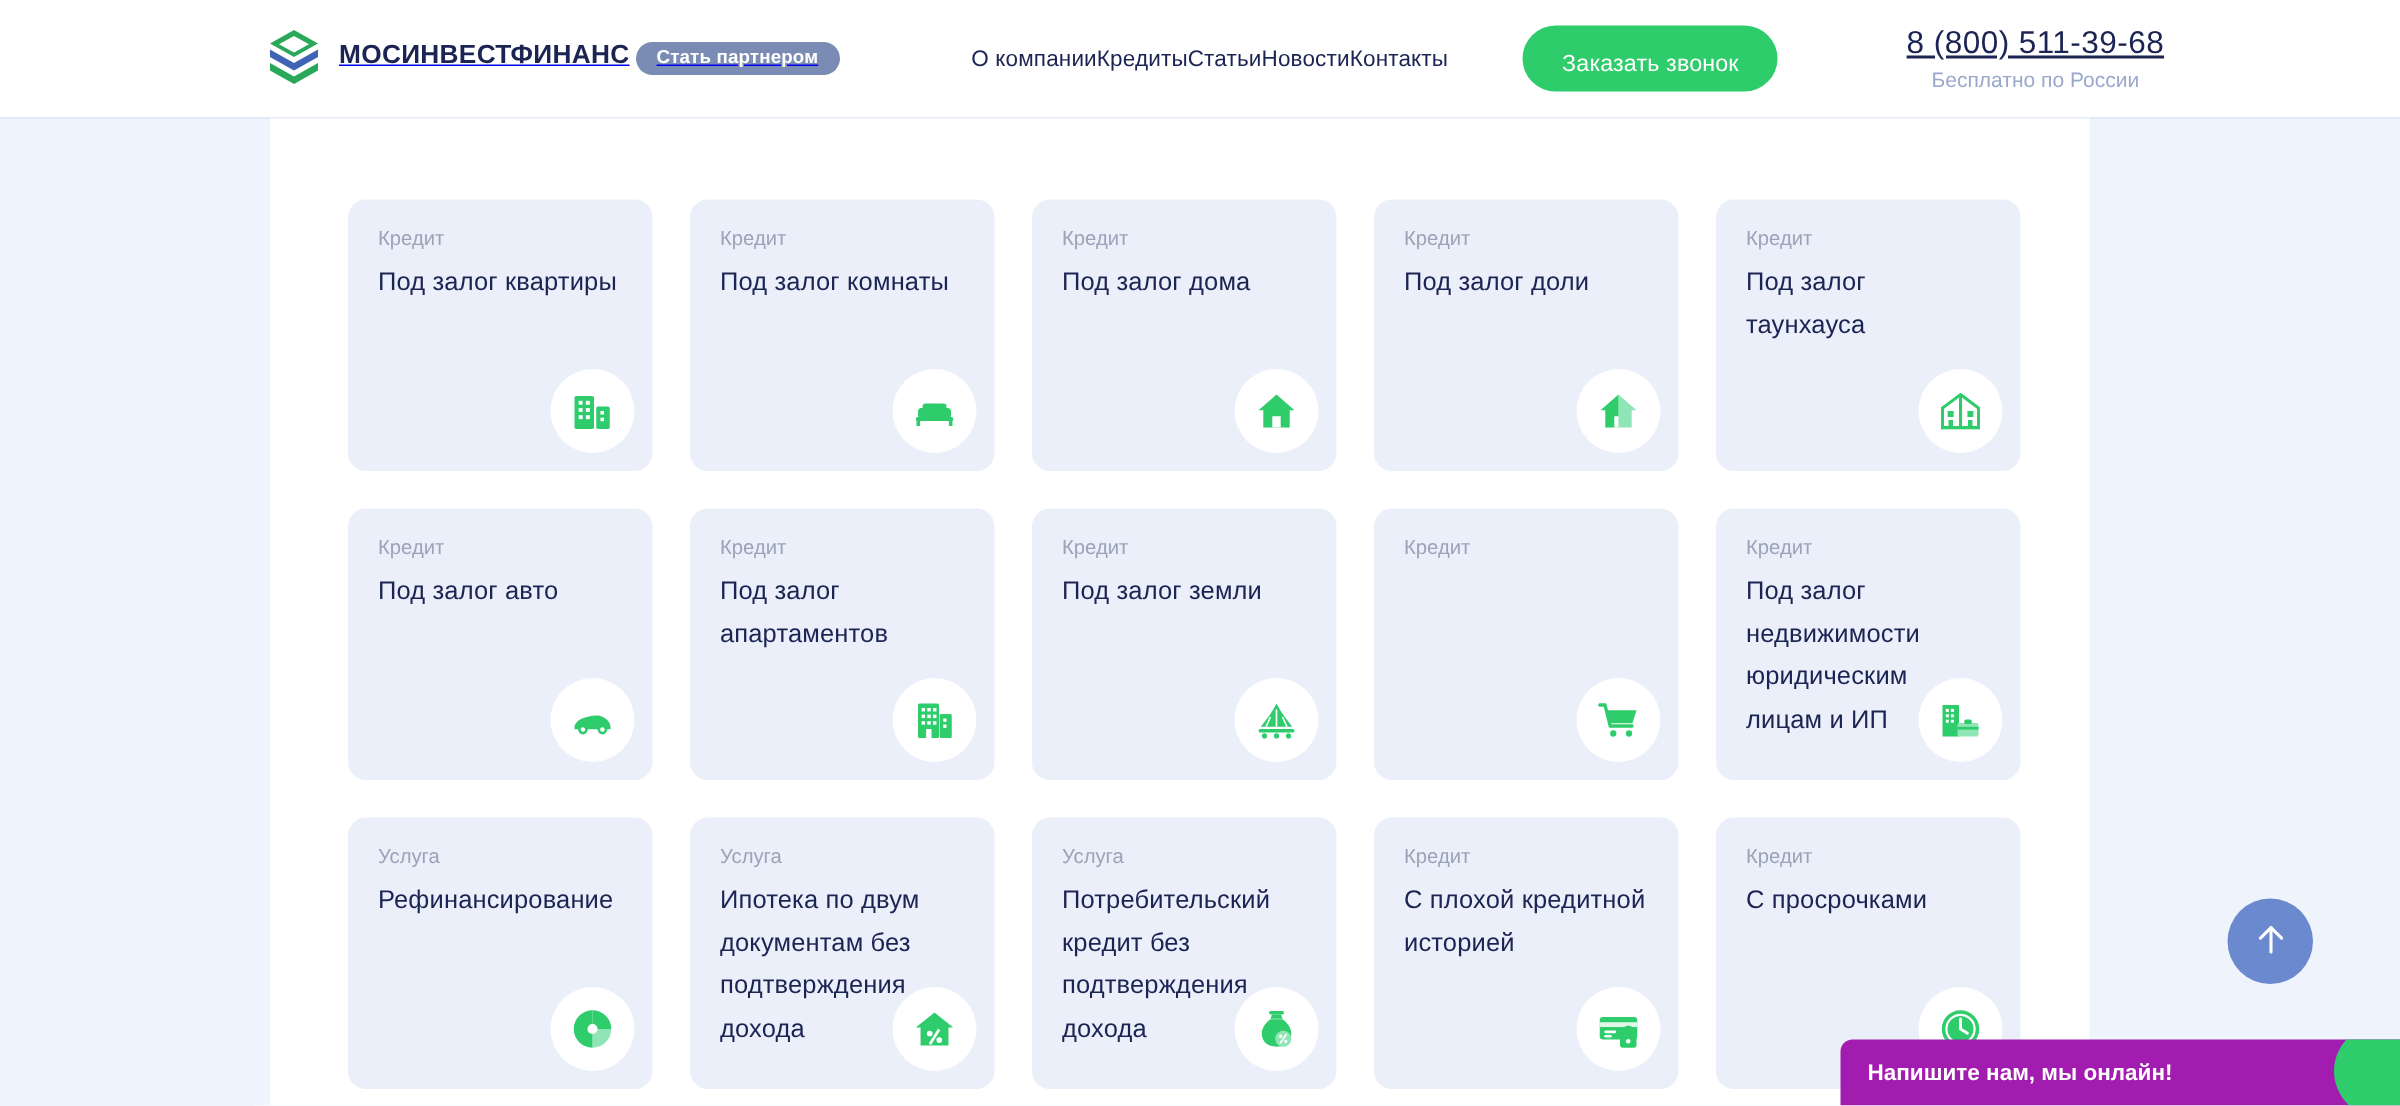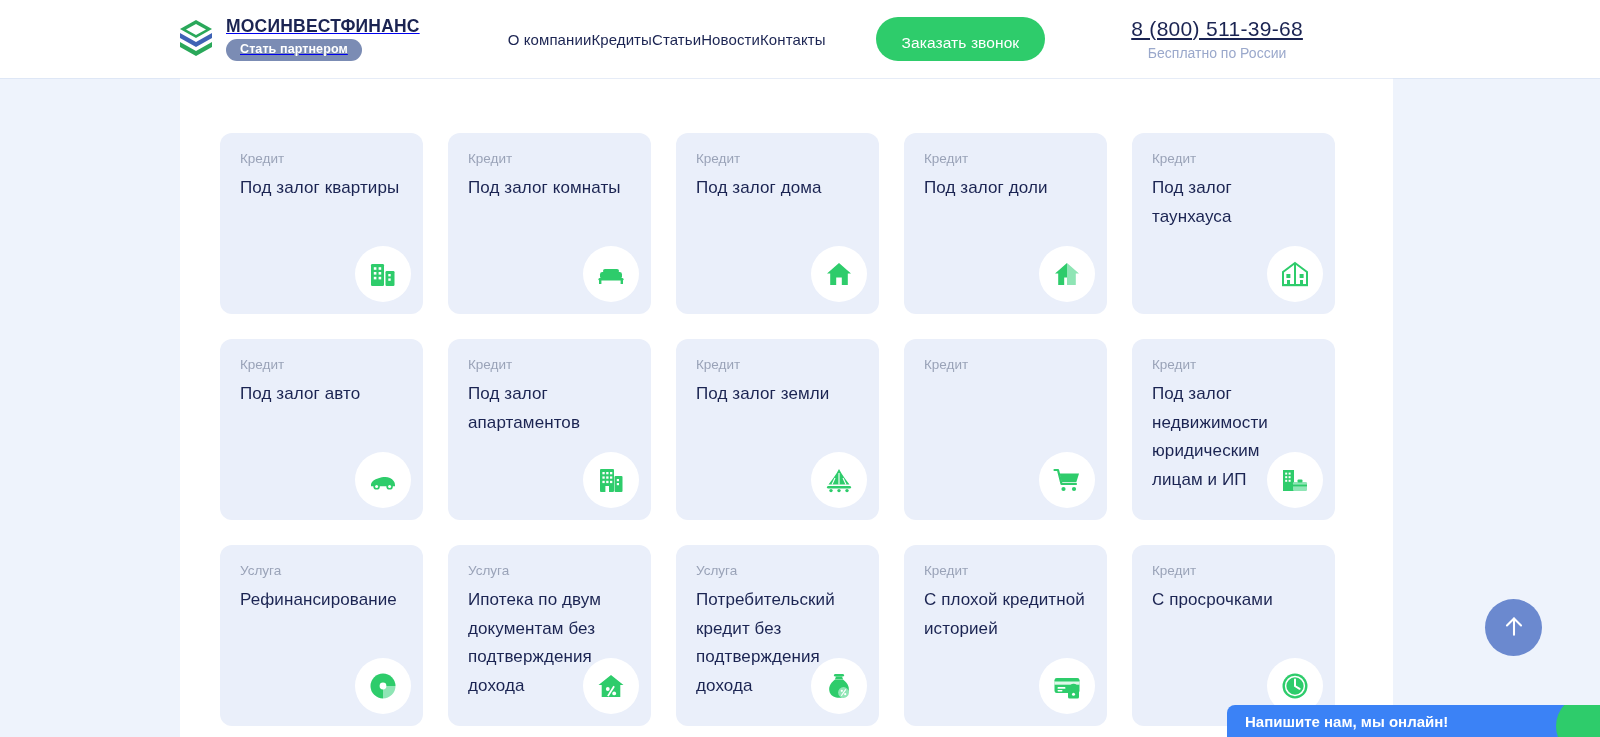--- a/index.html
+++ b/index.html
@@ -55,21 +55,21 @@
 
   .brand {
     display: flex;
     align-items: center;
     gap: 12px;
     margin-left: 178px;
   }
 
   .brand-mark { width: 36px; height: 42px; flex: none; display:block; }
 
-  .brand-text { display: flex; flex-direction: column; gap: 4px; }
+  .brand-text { display: flex; gap: 4px; }
 
   .brand-name {
     font-size: 17.5px;
     font-weight: 700;
     color: #1b2452;
     letter-spacing: .2px;
     line-height: 1;
   }
 
   .partner-badge {
@@ -131,21 +131,21 @@
   .phone-caption {
     font-size: 14px;
     color: #9aa8cb;
     margin-top: 3px;
     white-space: nowrap;
   }
 
   
   .card-grid {
     position: absolute;
-    left: 40px;
+    left: 52px;
     top: 133px;
     width: 1110px;
     display: grid;
     grid-template-columns: repeat(5, 203px);
     column-gap: 23px;
     row-gap: 28px;
     gap: 25px;
   }
 
   .product-card {
@@ -203,22 +203,22 @@
     z-index: 50;
   }
   .scroll-top svg { width: 26px; height: 26px; }
 
   
   .chat-widget {
     position: absolute;
     right: 0;
     bottom: 0;
     width: 373px;
-    height: 32px;
-    background: #3b82f6;
+    height: 44px;
+    background: #a21caf;
     border-top-left-radius: 8px;
     display: flex;
     align-items: center;
     z-index: 60;
     overflow: hidden;
     cursor: pointer;
   }
   .chat-text {
     color: #ffffff;
     font-size: 15px;

